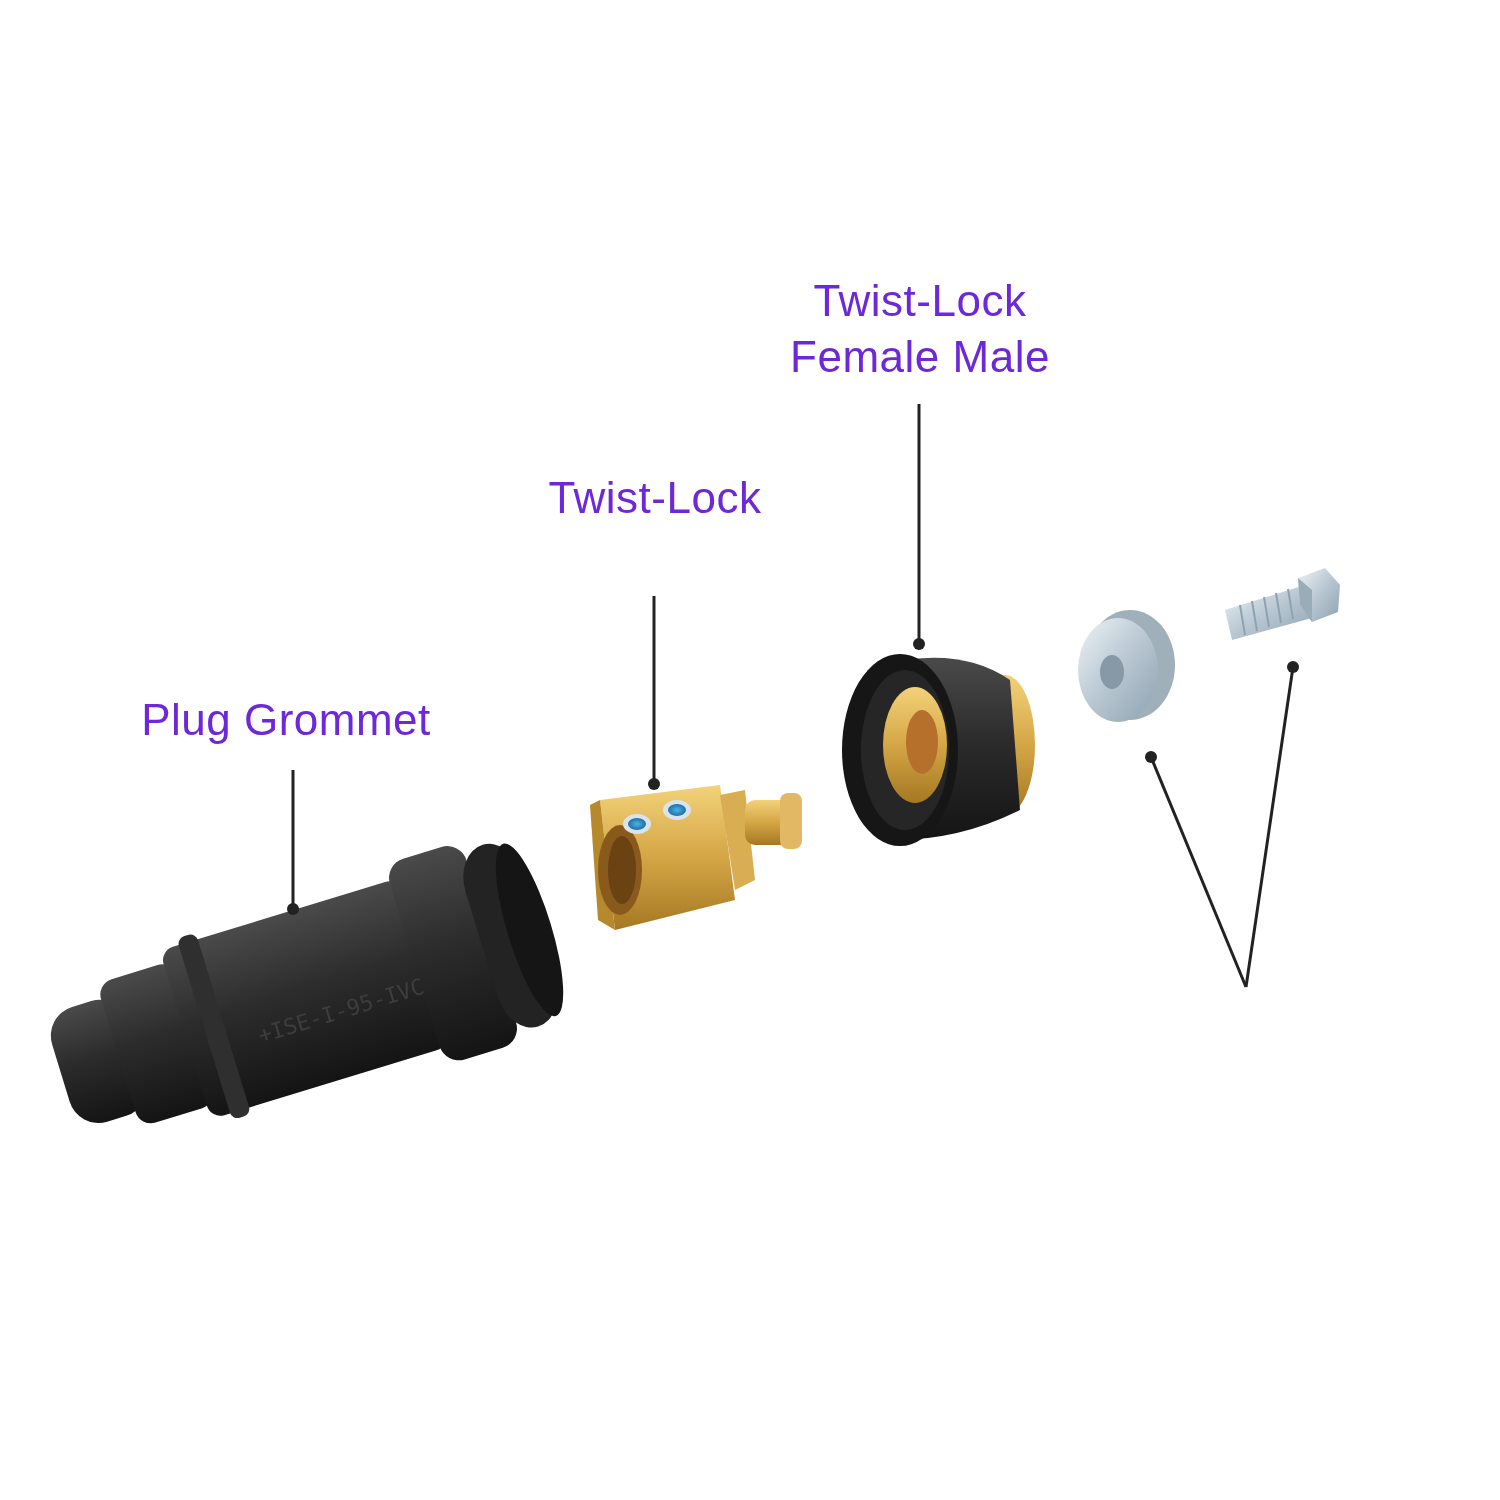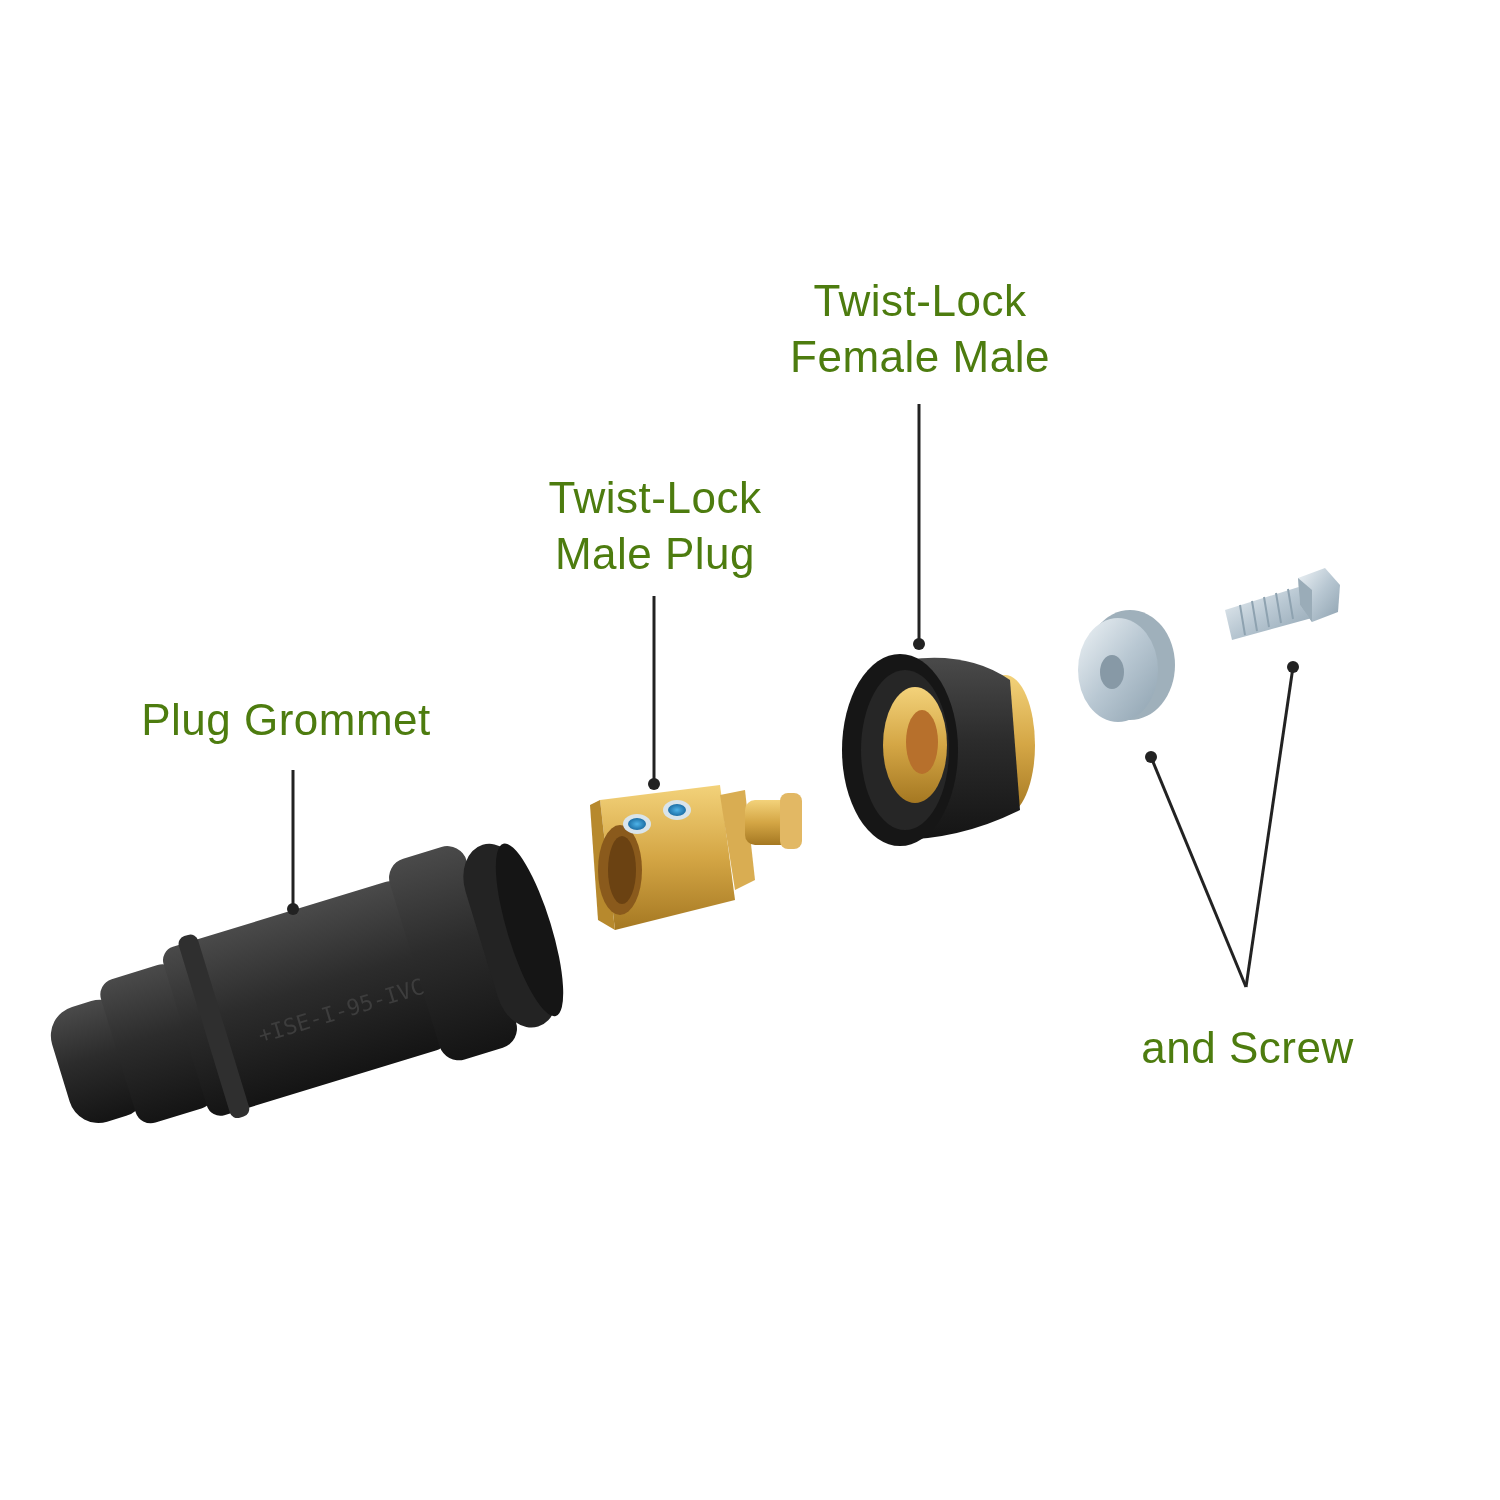--- a/index.html
+++ b/index.html
@@ -1,18 +1,18 @@
 <!DOCTYPE html>
 <html><head>
 <meta charset="utf-8">
 <style>
   html, body { margin: 0; padding: 0; background: #ffffff; }
   body { width: 1500px; height: 1500px; position: relative; overflow: hidden;
          font-family: "Liberation Sans", "DejaVu Sans", sans-serif; }
-  .label { position: absolute; color: #4d7c0f; font-size: 44px; line-height: 56px;
+  .label { position: absolute; color: #6d28d9; font-size: 44px; line-height: 56px;
            text-align: center; white-space: nowrap; letter-spacing: 0.5px; }
   .label span { display: block; }
   svg.art { position: absolute; left: 0; top: 0; }
 </style>
 </head>
 <body>
 
 <svg class="art" width="1500" height="1500" viewBox="0 0 1500 1500">
   <defs>
     <linearGradient id="rubber" x1="0" y1="0" x2="0" y2="1">
@@ -105,23 +105,21 @@
     <circle cx="1293" cy="667" r="6" stroke="none"></circle>
   </g>
 </svg>
 
 <div class="label" style="left:103px; top:692px; width:366px;">
   <span>Plug Grommet</span>
 </div>
 
 <div class="label" style="left:515px; top:470px; width:280px;">
   <span>Twist-Lock</span>
-  <span>Male Plug</span>
 </div>
 
 <div class="label" style="left:770px; top:273px; width:300px;">
   <span>Twist-Lock</span>
   <span>Female Male</span>
 </div>
 
 <div class="label" style="left:1030px; top:1020px; width:435px;">
-  <span>and Screw</span>
 </div>
 
 </body></html>

